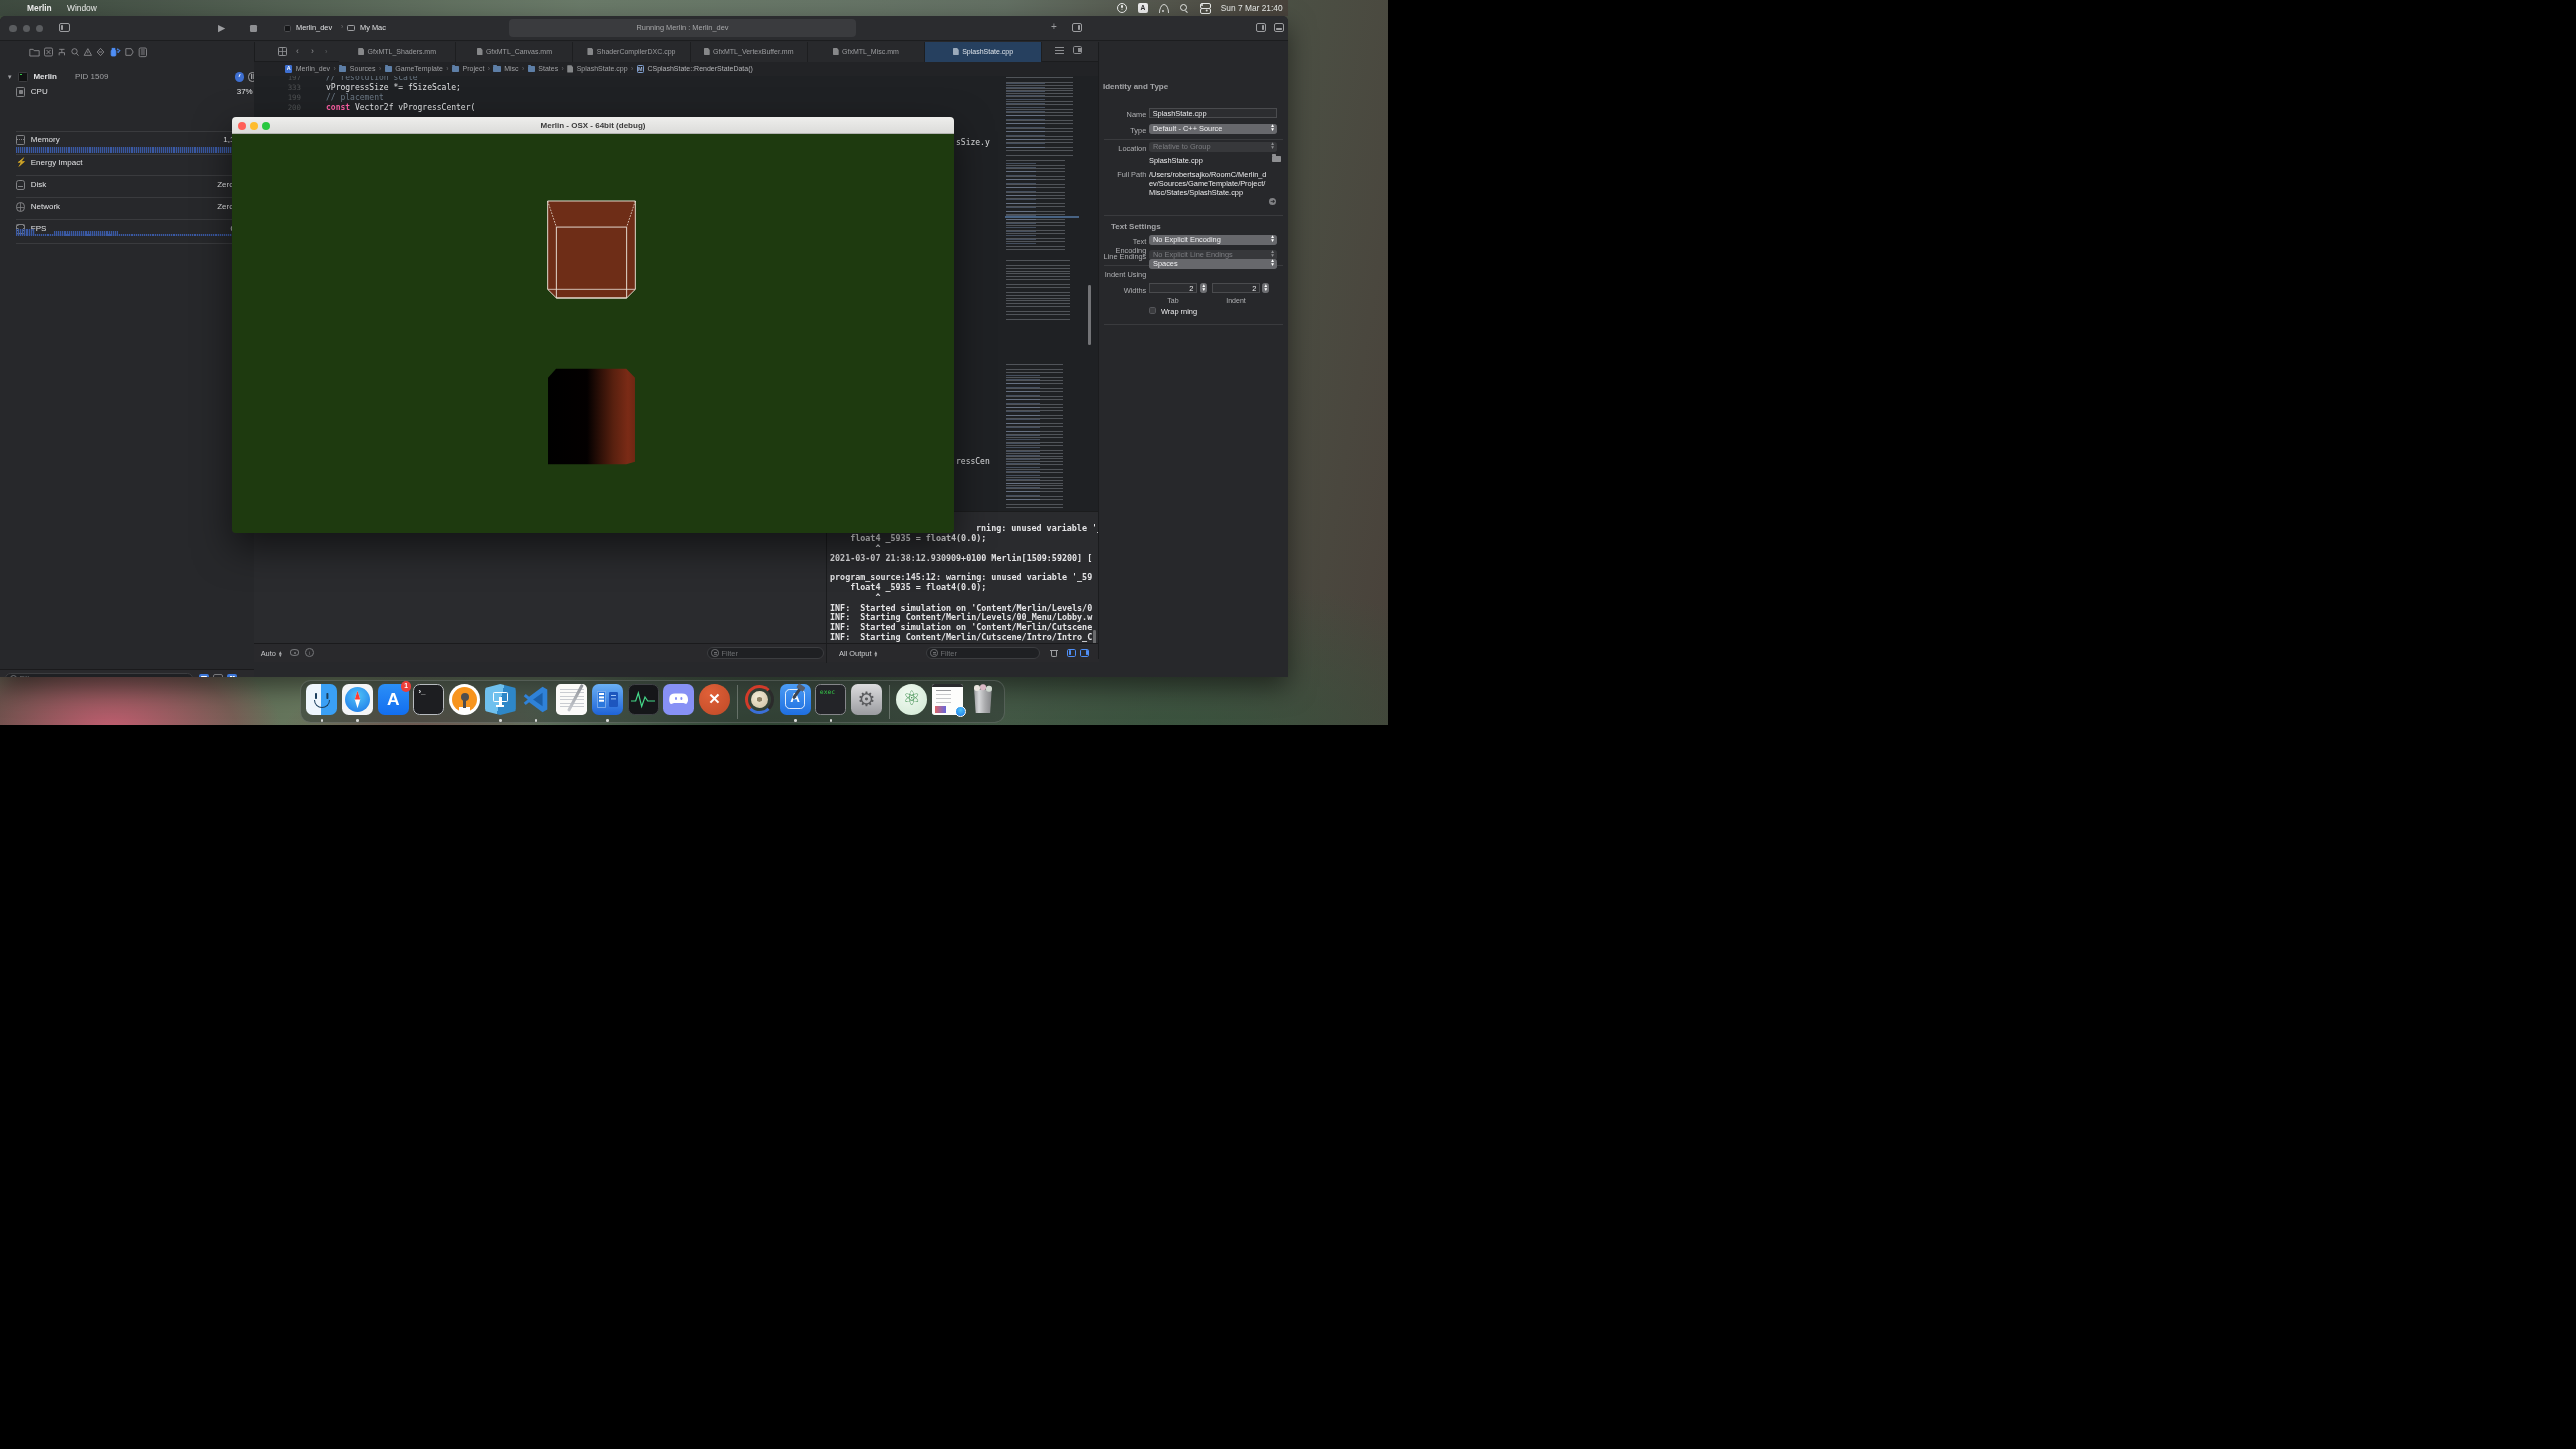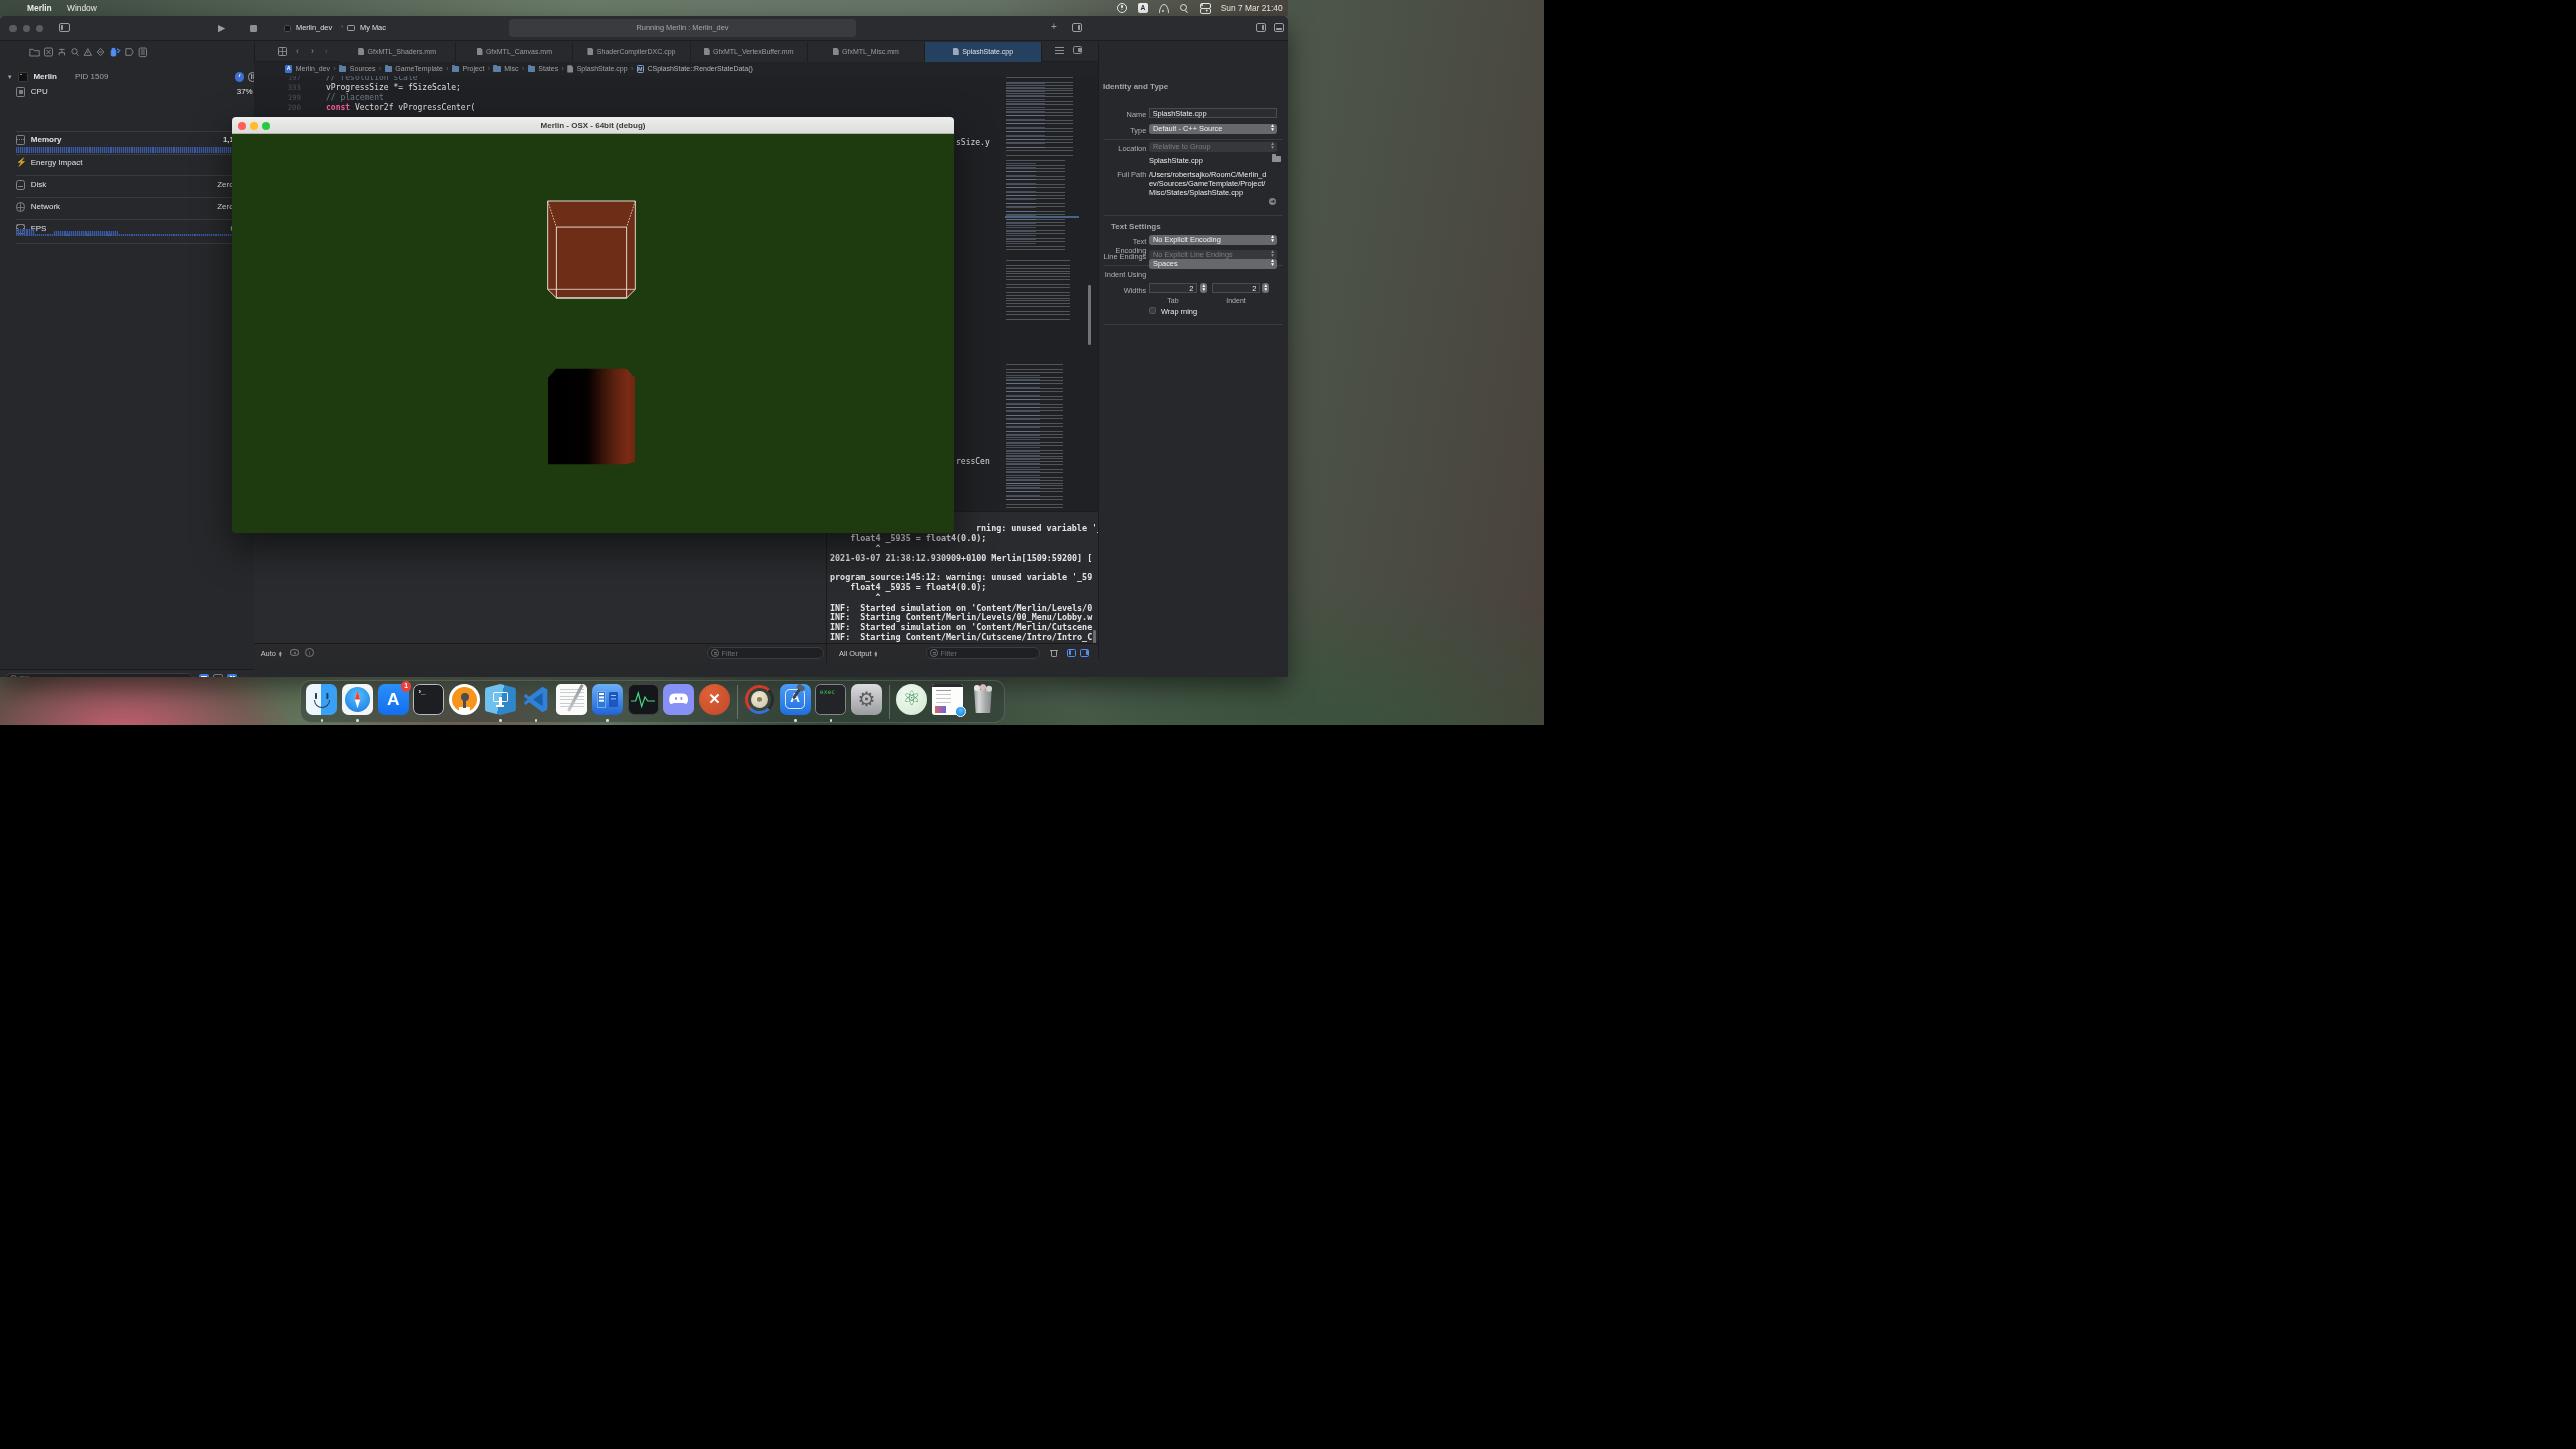--- a/index.html
+++ b/index.html
@@ -1,18 +1,18 @@
 <!DOCTYPE html>
 <html style="font-size:10.7px"><head>
 <meta charset="utf-8">
 <style>
   * { margin:0; padding:0; box-sizing:border-box; }
   html,body { background:#000; }
   body { font-family:"Liberation Sans", sans-serif; }
-  #screen { position:relative; width:1544px; height:725px; overflow:hidden;
+  #screen { position:relative; width:1388px; height:725px; overflow:hidden;
     background:
       radial-gradient(ellipse 228px 134px at 8% 101%, rgba(214,92,118,.85), rgba(160,60,80,.35) 55%, transparent 75%),
       radial-gradient(ellipse 201px 107px at 30% 103%, rgba(120,45,60,.55), transparent 70%),
       radial-gradient(ellipse 335px 174px at 55% 105%, rgba(25,48,30,.9), transparent 75%),
       radial-gradient(ellipse 470px 201px at 85% 102%, rgba(52,84,60,.8), transparent 80%),
       linear-gradient(100deg, #42503f, #69795f 30%, #5d6f5e 55%, #4d5a4b 75%, #49413a);
   }
   .abs { position:absolute; }
 
   
@@ -298,21 +298,21 @@
           </span>
       </div>
 
       <div class="nav-row" style="top:43px;">
         <span class="gicon gi-chip"></span>
         <span class="nav-label">CPU</span>
         <span class="nav-val">37%</span>
       </div>
       <div class="nav-sep" style="top:89px;"></div>
 
-      <div class="nav-row" style="top:91px;font-weight:bold;">
+      <div class="nav-row" style="top:91px;">
         <span class="gicon gi-mem"></span>
         <span class="nav-label">Memory</span>
         <span class="nav-val">1,13 GB</span>
       </div>
       <div class="barchart" style="top:105px; width:218px;"></div>
       <div class="nav-sep" style="top:112px;"></div>
 
       <div class="nav-row" style="top:114px;">
         <span class="gicon gi-bolt">⚡</span>
         <span class="nav-label">Energy Impact</span>

